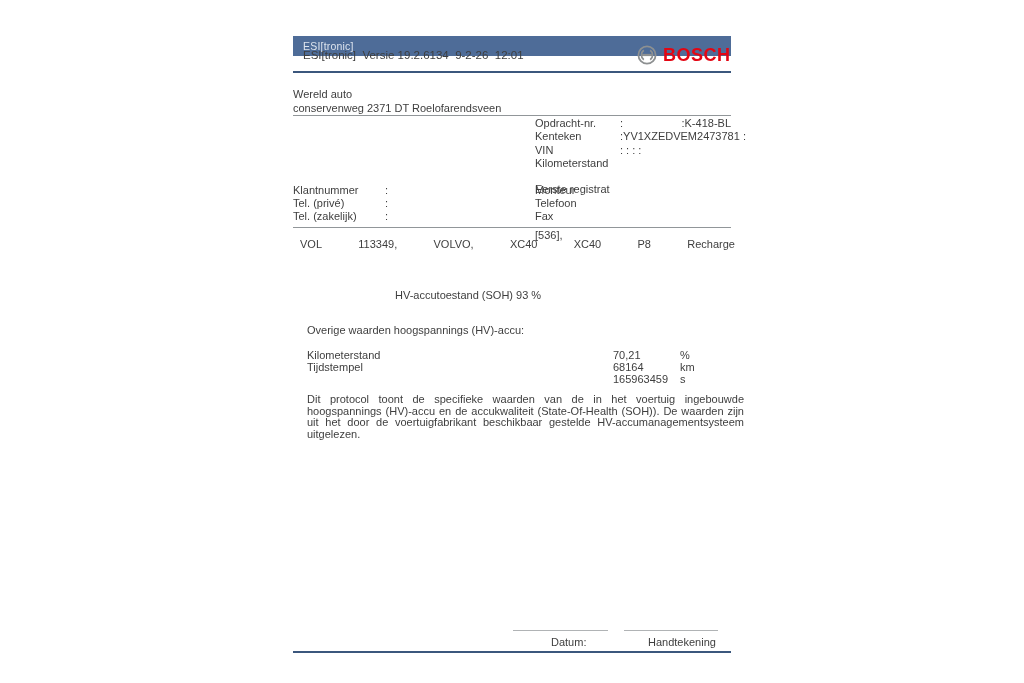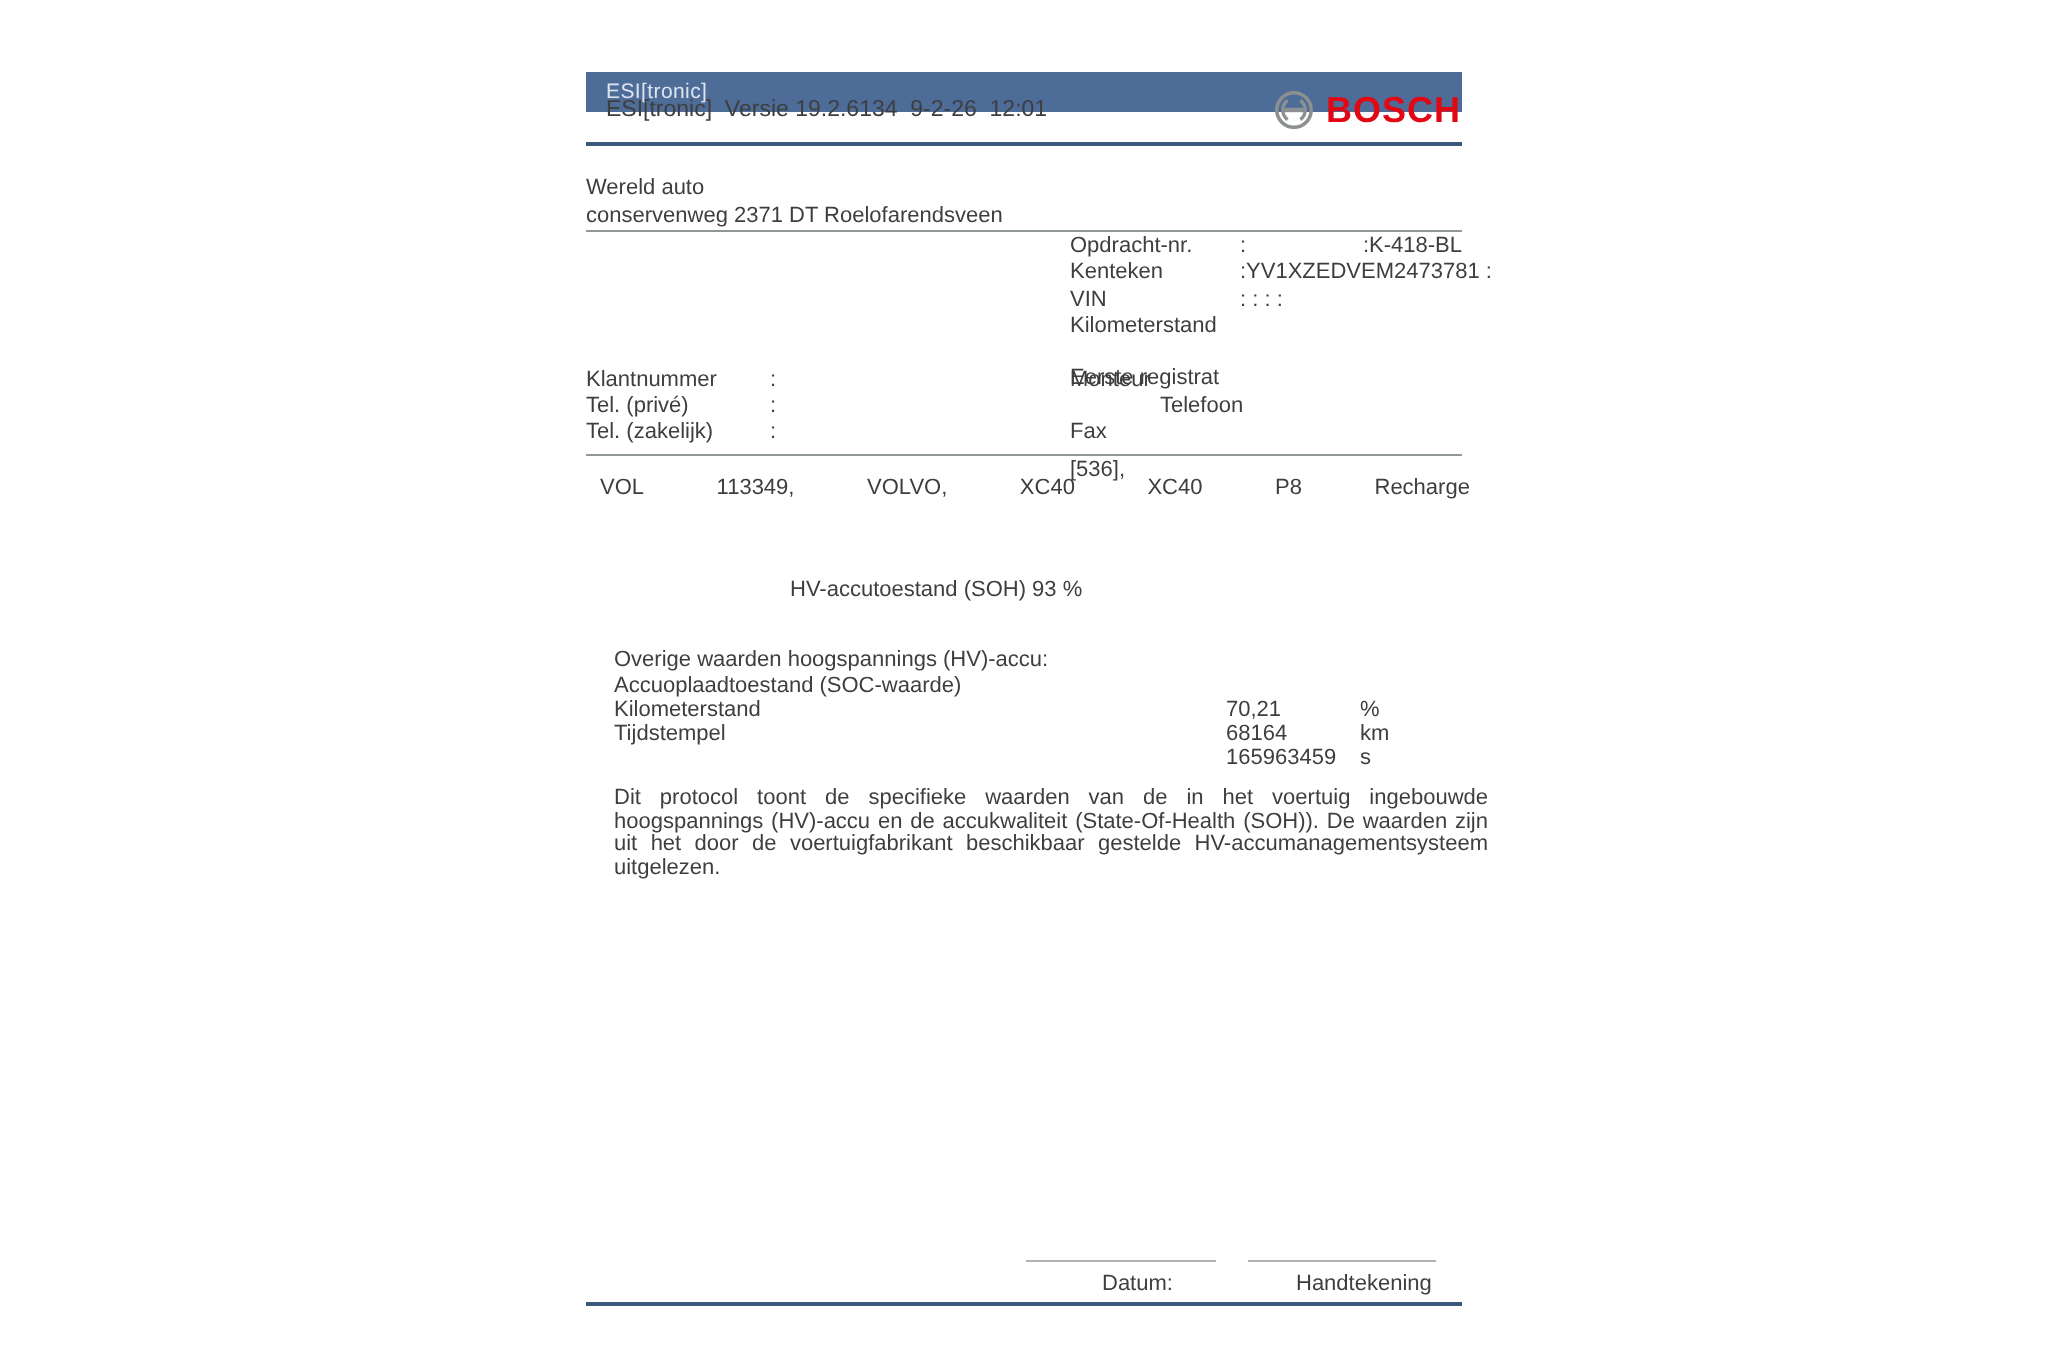--- a/index.html
+++ b/index.html
@@ -101,21 +101,21 @@
   </div>
   <div class="abs ofield" style="top:157px;">
     <span class="lab">Kilometerstand</span>
   </div>
   <div class="abs ofield" style="top:170px;margin-top:13px;">
     <span class="lab">Eerste registrat</span>
   </div>
   <div class="abs ofield" style="top:184px;">
     <span class="lab">Monteur</span>
   </div>
-  <div class="abs ofield" style="top:197px;margin-left:45px;">
+  <div class="abs ofield" style="top:197px;">
     <span class="lab">Telefoon</span>
   </div>
   <div class="abs ofield" style="top:210px;">
     <span class="lab">Fax</span>
   </div>
 
   <div class="abs cfield" style="top:184px;">
     <span class="lab">Klantnummer</span>
     <span class="sep">:</span>
   </div>
@@ -137,25 +137,20 @@
     <span>VOLVO,</span>
     <span>XC40</span>
     <span>XC40</span>
     <span>P8</span>
     <span>Recharge</span>
   </div>
 
   <div class="abs soh-title">HV-accutoestand (SOH) 93 %</div>
 
   <div class="abs hv-heading">Overige waarden hoogspannings (HV)-accu:</div>
-  <div class="abs hvrow" style="top:337px;">
-    <span class="lab">Accuoplaadtoestand (SOC-waarde)</span>
-    <span class="val"></span>
-    <span class="unit"></span>
-  </div>
   <div class="abs hvrow" style="top:349px;">
     <span class="lab">Kilometerstand</span>
     <span class="val">70,21</span>
     <span class="unit">%</span>
   </div>
   <div class="abs hvrow" style="top:361px;">
     <span class="lab">Tijdstempel</span>
     <span class="val">68164</span>
     <span class="unit">km</span>
   </div>

